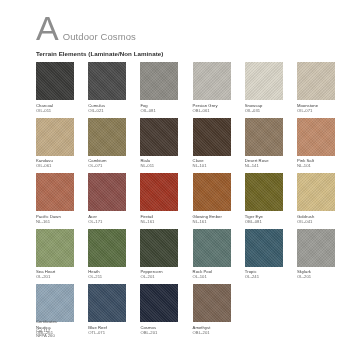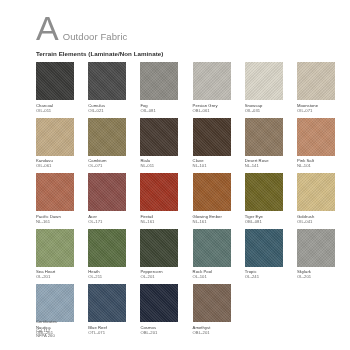--- a/index.html
+++ b/index.html
@@ -117,21 +117,21 @@
     line-height: 5.2px;
   }
 </style>
 </head>
 <body>
 
 <div class="page">
 
   <div class="header">
     <div class="logo-mark">A</div>
-    <div class="logo-word">Outdoor Fabric</div>
+    <div class="logo-word">Outdoor Cosmos</div>
   </div>
 
   <div class="section-title">Terrain Elements (Laminate/Non Laminate)</div>
 
   <div class="grid">
       <div class="cell">
         <div class="chip" style="background: rgb(58, 58, 56);"></div>
         <div class="meta">
           <div class="sw-name">Charcoal</div>
           <div class="sw-code">OIL-011</div>

